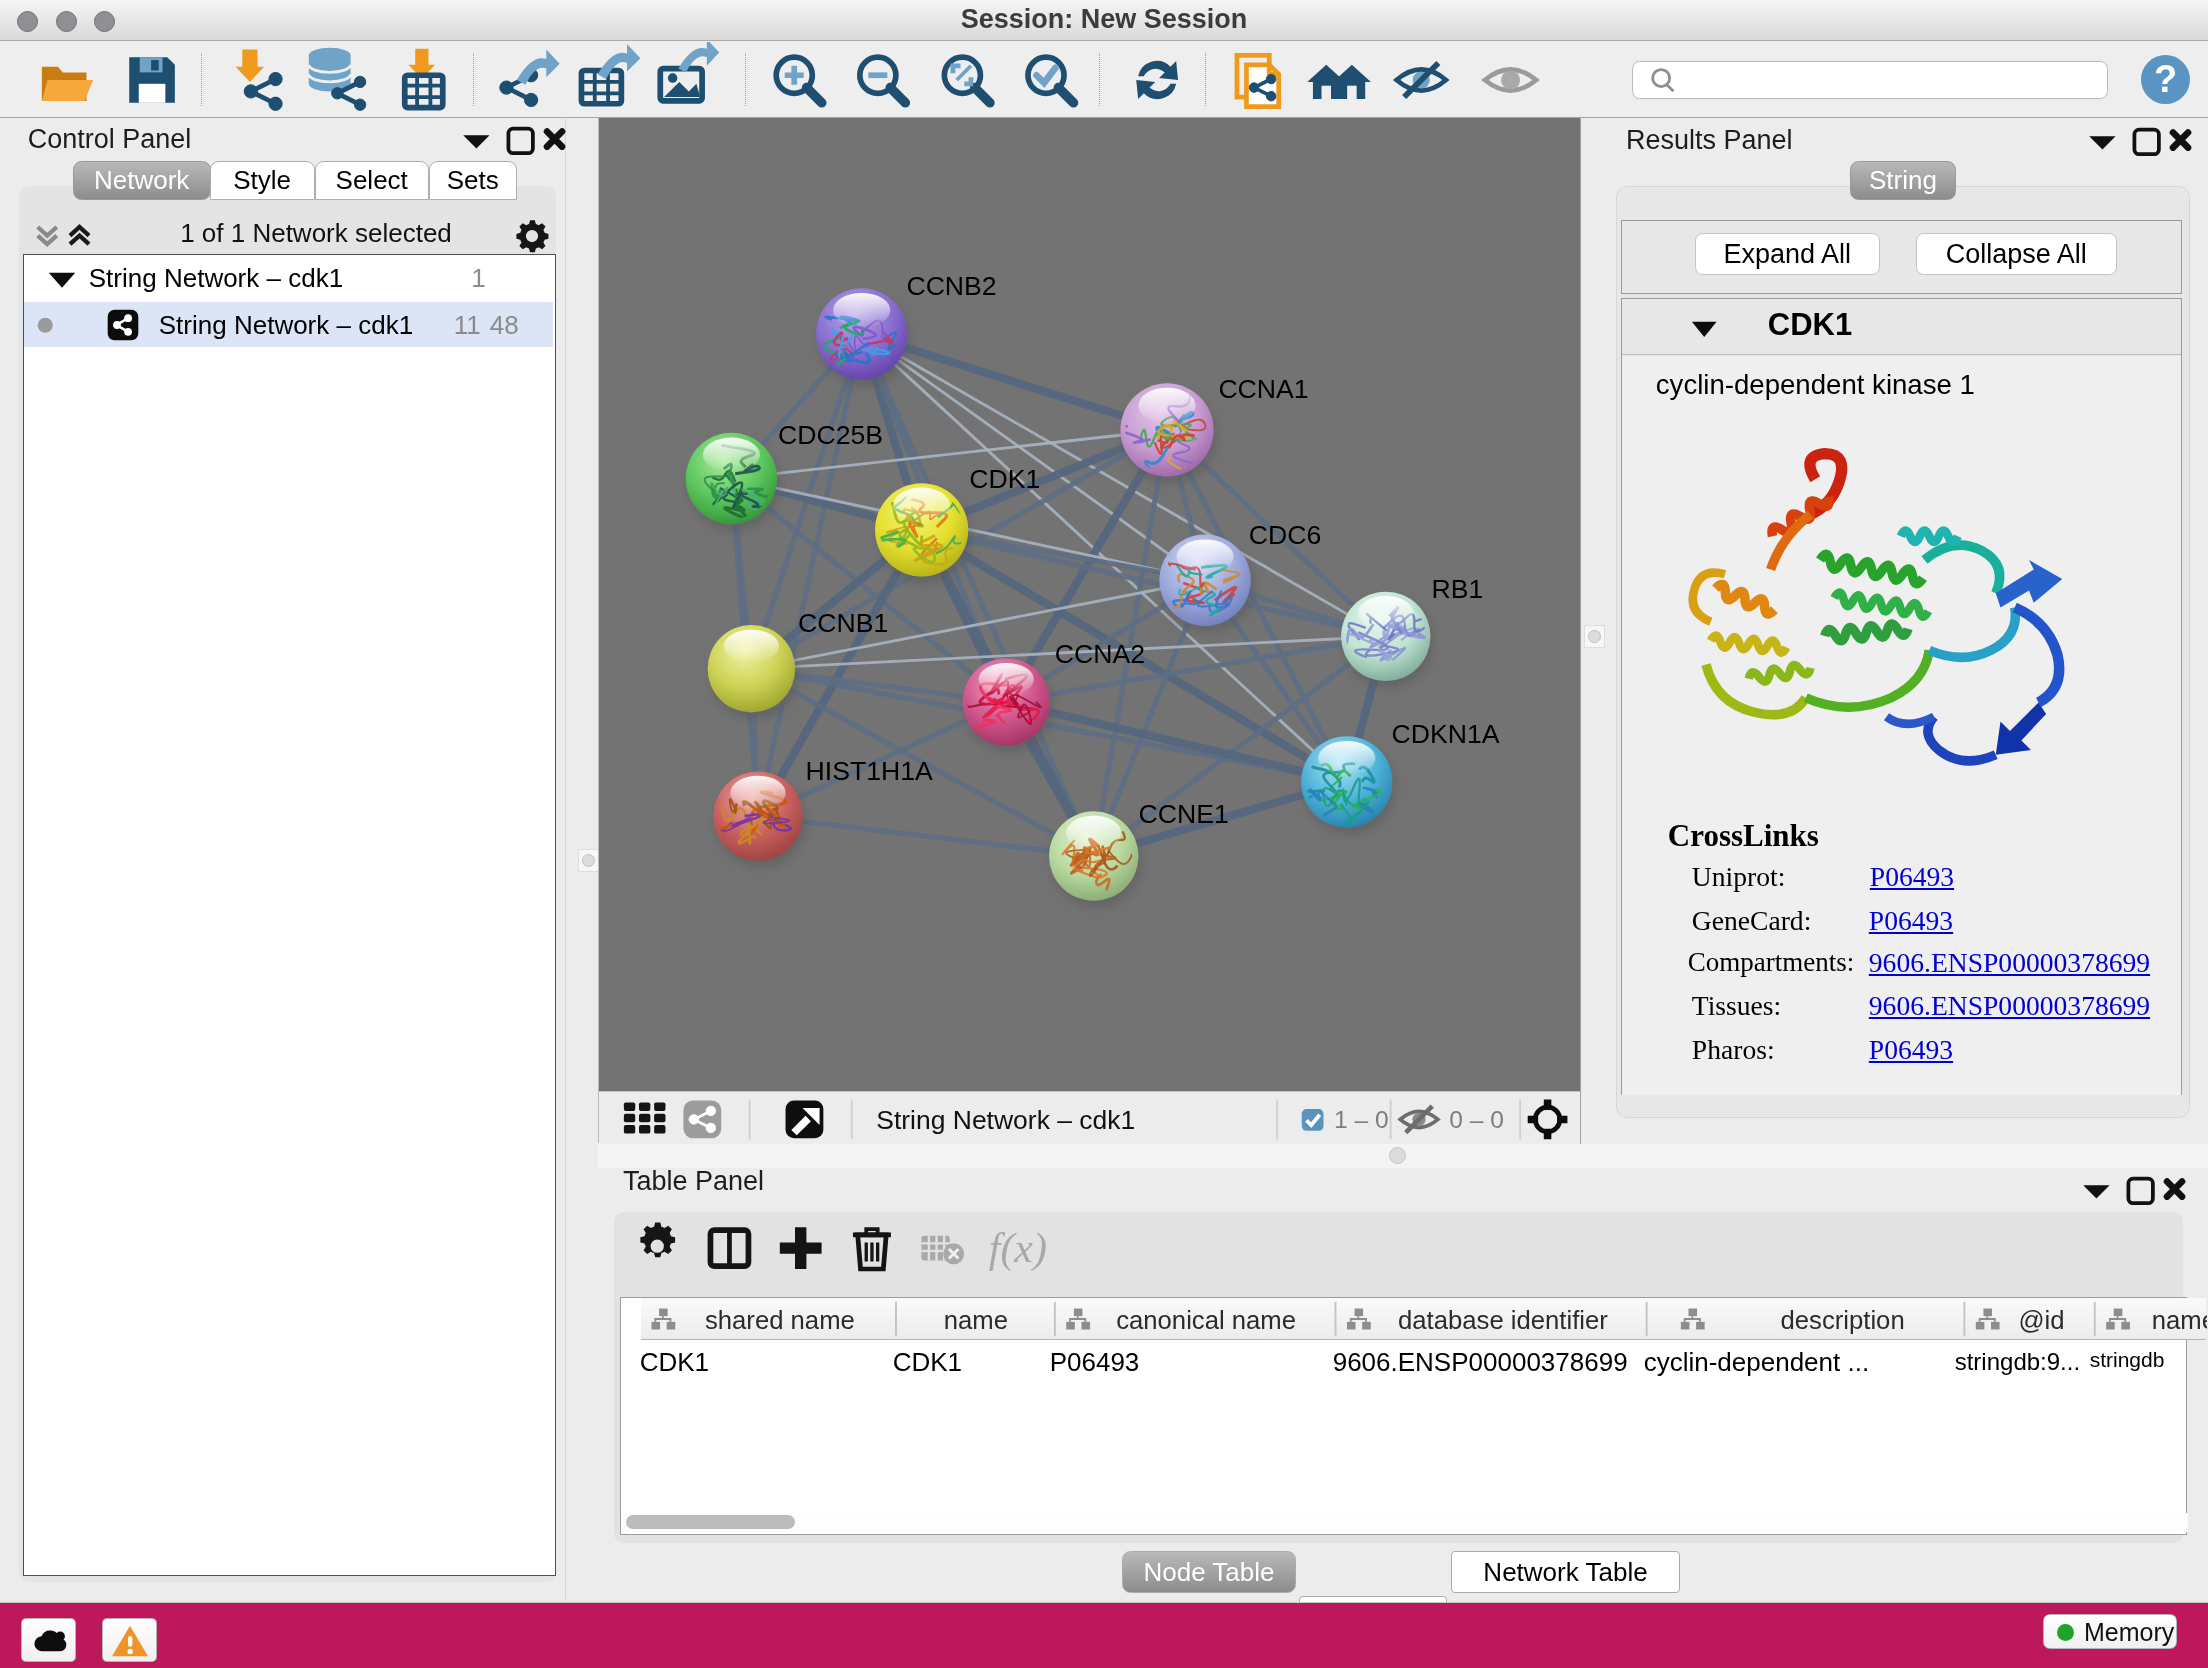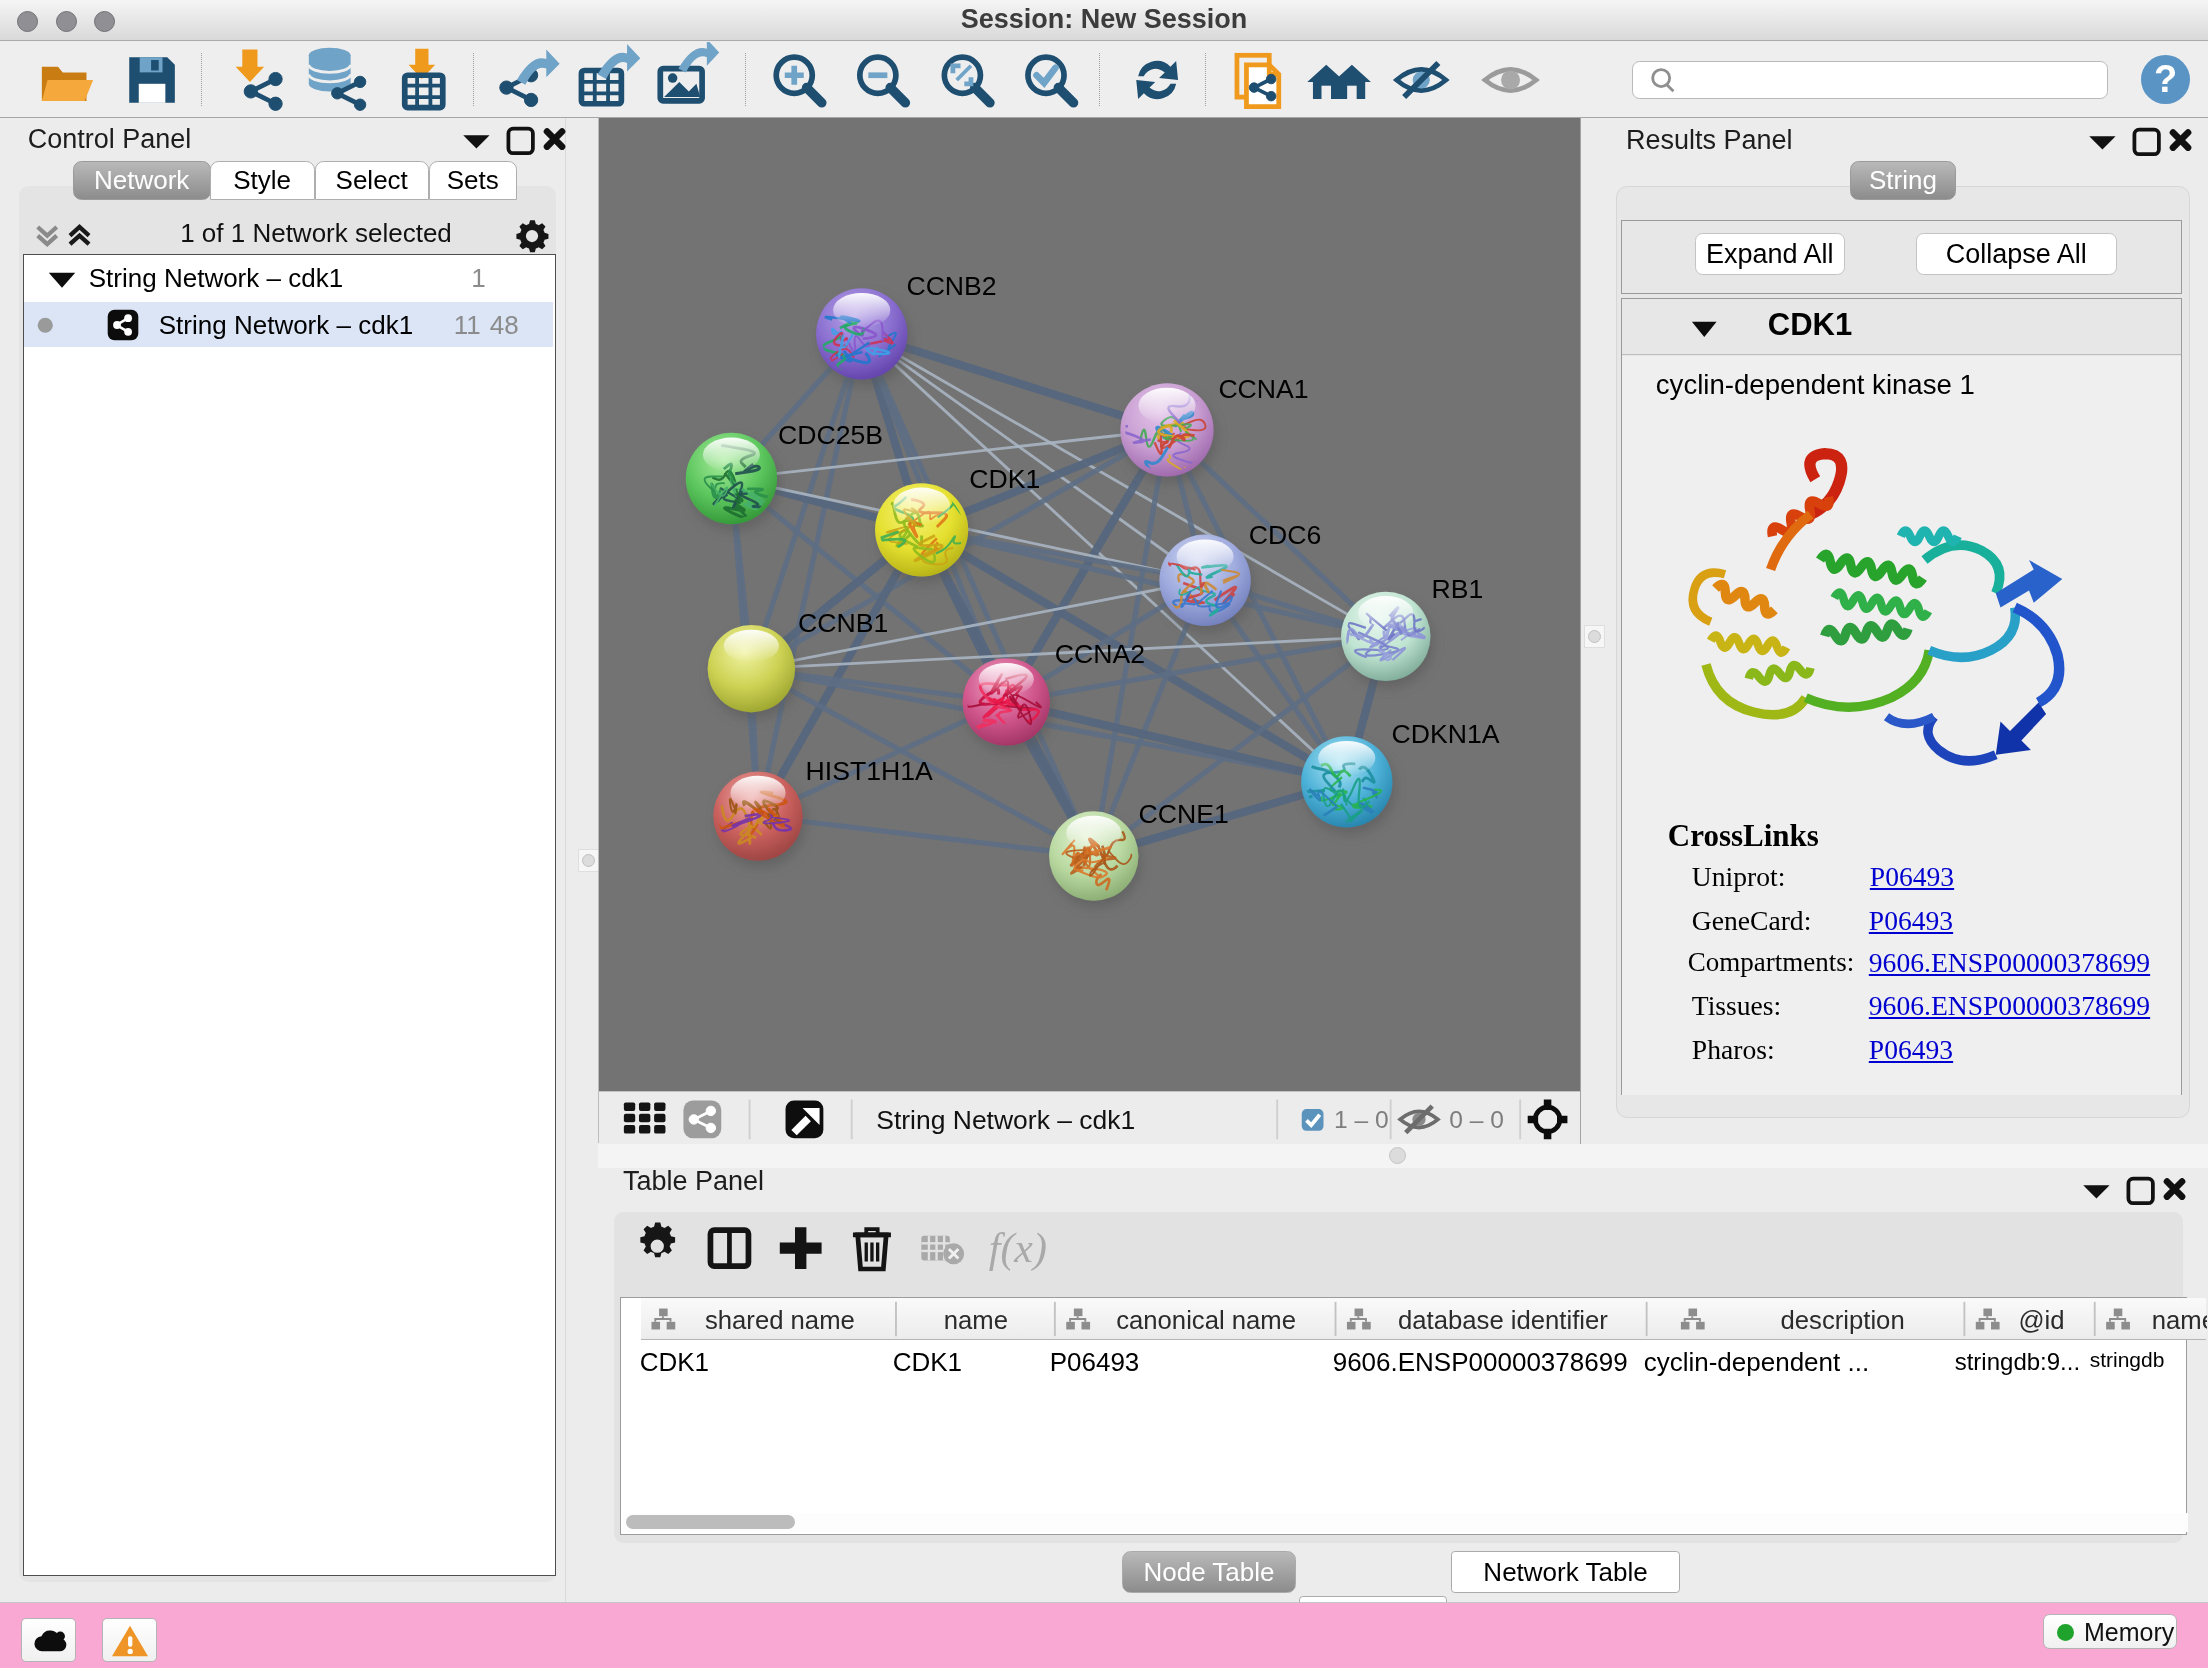--- a/index.html
+++ b/index.html
@@ -60,21 +60,21 @@
     background:#e2e2e2; border-radius:9.5px; }
   #ttable { position:absolute; left:5.7px; top:85px; width:1567px; height:238px;
     background:#ffffff; border:1px solid #9c9c9c; }
   #thead { position:absolute; left:0; top:0; width:100%; height:42px;
     background:linear-gradient(#fafafa,#ececec); border-bottom:1px solid #b5b5b5;
     font-size:26px; color:#2b2b2b;margin-left:20px; }
   .btab { position:absolute; top:0; height:42px; border:1px solid #ababab; background:#fff; border-radius:3.8px;
     font-size:26px; color:#000; text-align:center; }
 
   
-  #statusbar { left:0; top:1602px; width:2208px; height:67px; background:#f9a8d4;
+  #statusbar { left:0; top:1602px; width:2208px; height:67px; background:#be185d;
     border-top:1px solid #c6c6c6; }
   .sbtn { position:absolute; background:linear-gradient(#ffffff,#f0f0f0);
     border:1px solid #b4b4b4; border-radius:4.8px; }
 </style>
 </head>
 <body>
 
 <div id="titlebar" class="abs">
   <div class="tl" style="left:17px;"></div>
   <div class="tl" style="left:56px;"></div>
@@ -715,21 +715,21 @@
   <svg width="114" height="32" viewBox="0 0 120 34" style="position:absolute;left:503px;top:6.7px;">
     <path d="M5 12 L33 12 L19 26 Z" fill="#111"></path>
     <rect x="53" y="5" width="26" height="26" rx="5" fill="none" stroke="#111" stroke-width="4"></rect>
     <path d="M94 8 L110 24 M110 8 L94 24" stroke="#111" stroke-width="7" stroke-linecap="round"></path>
   </svg>
   <div style="position:absolute;left:269px;top:43px;width:106px;height:39px;border-radius:8.6px;z-index:5;
     background:linear-gradient(#b9b9b9,#8c8c8c);border:1px solid #9a9a9a;color:#fff;font-size:26px;
     text-align:center;line-height:37px;">String</div>
   <div id="rbody">
     <div class="rsub" style="top:33px;height:74px;">
-      <div class="rbtn" style="left:73px;width:150px;line-height:40px;">Expand All</div>
+      <div class="rbtn" style="left:73px;width:185px;line-height:40px;">Expand All</div>
       <div class="rbtn" style="left:294px;width:201px;line-height:40px;">Collapse All</div>
     </div>
     <div class="rsub" style="top:111px;height:797px;">
       <div style="position:absolute;left:0;top:0;width:100%;height:56px;border-bottom:1px solid #bdbdbd;">
         <svg width="28.5" height="25" viewBox="0 0 30 26" style="position:absolute;left:68px;top:17px;">
             <path d="M2 6 L28 6 L15 22 Z" fill="#0d0d0d"></path>
           </svg>
         <span style="position:absolute;left:146px;top:7.6px;font-size:31px;font-weight:bold;">CDK1</span>
       </div>
       <div style="position:absolute;left:0;top:57px;width:100%;height:739px;background:#efefef;">

